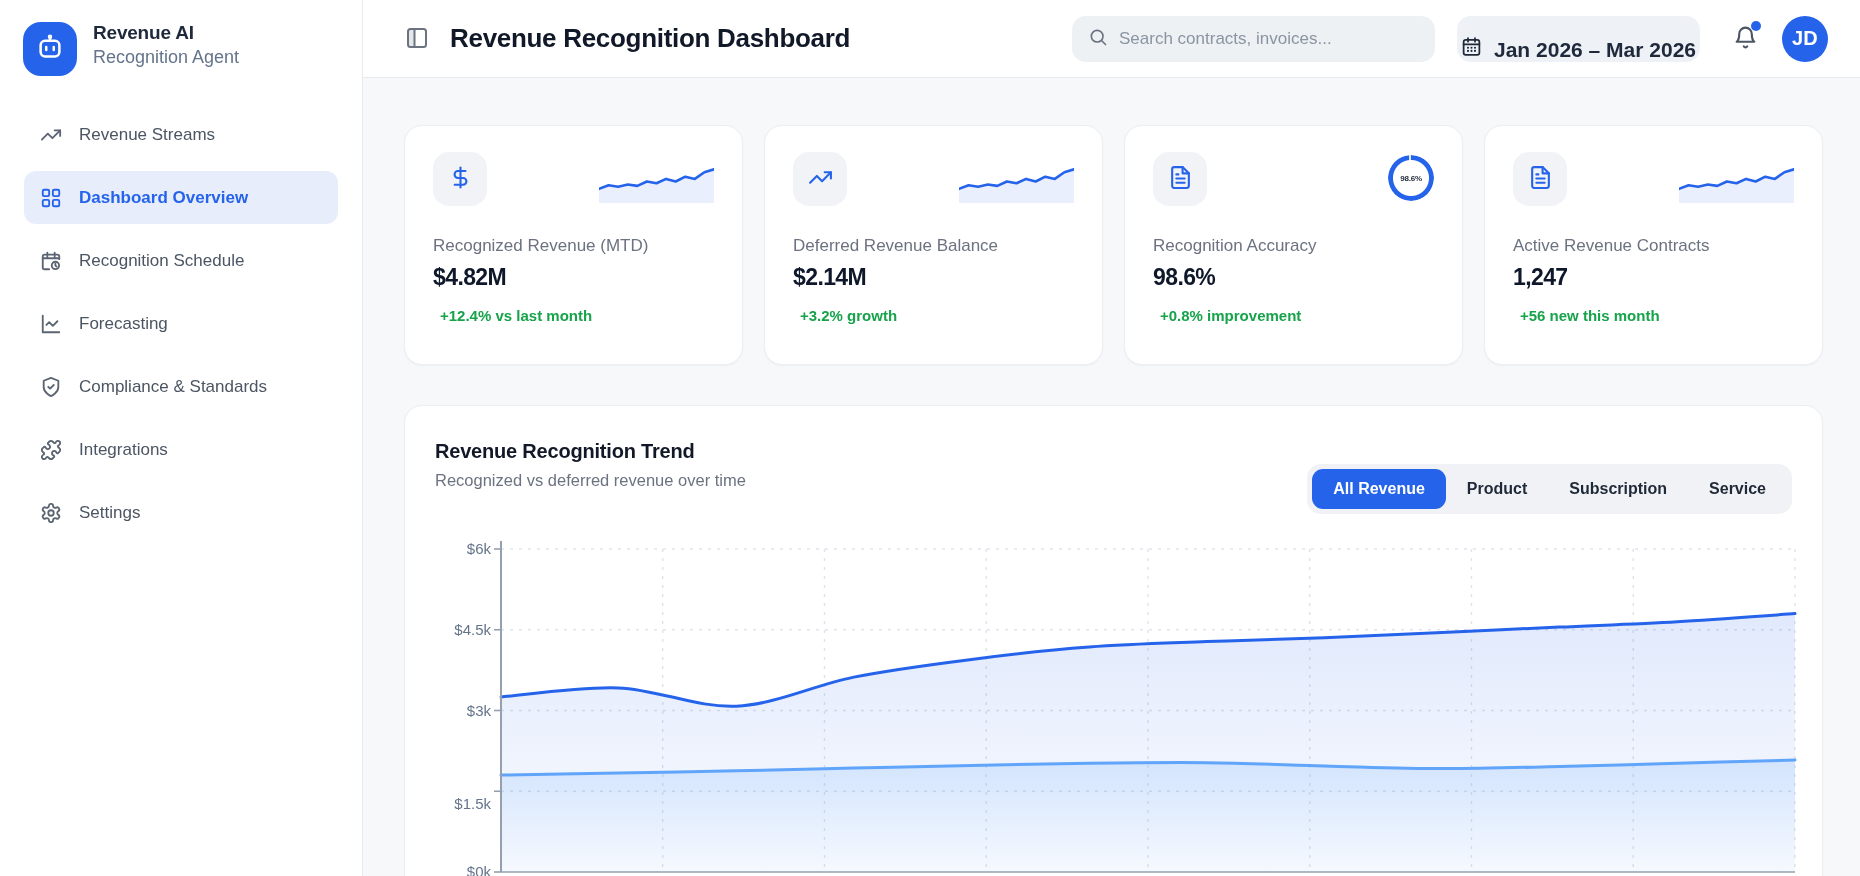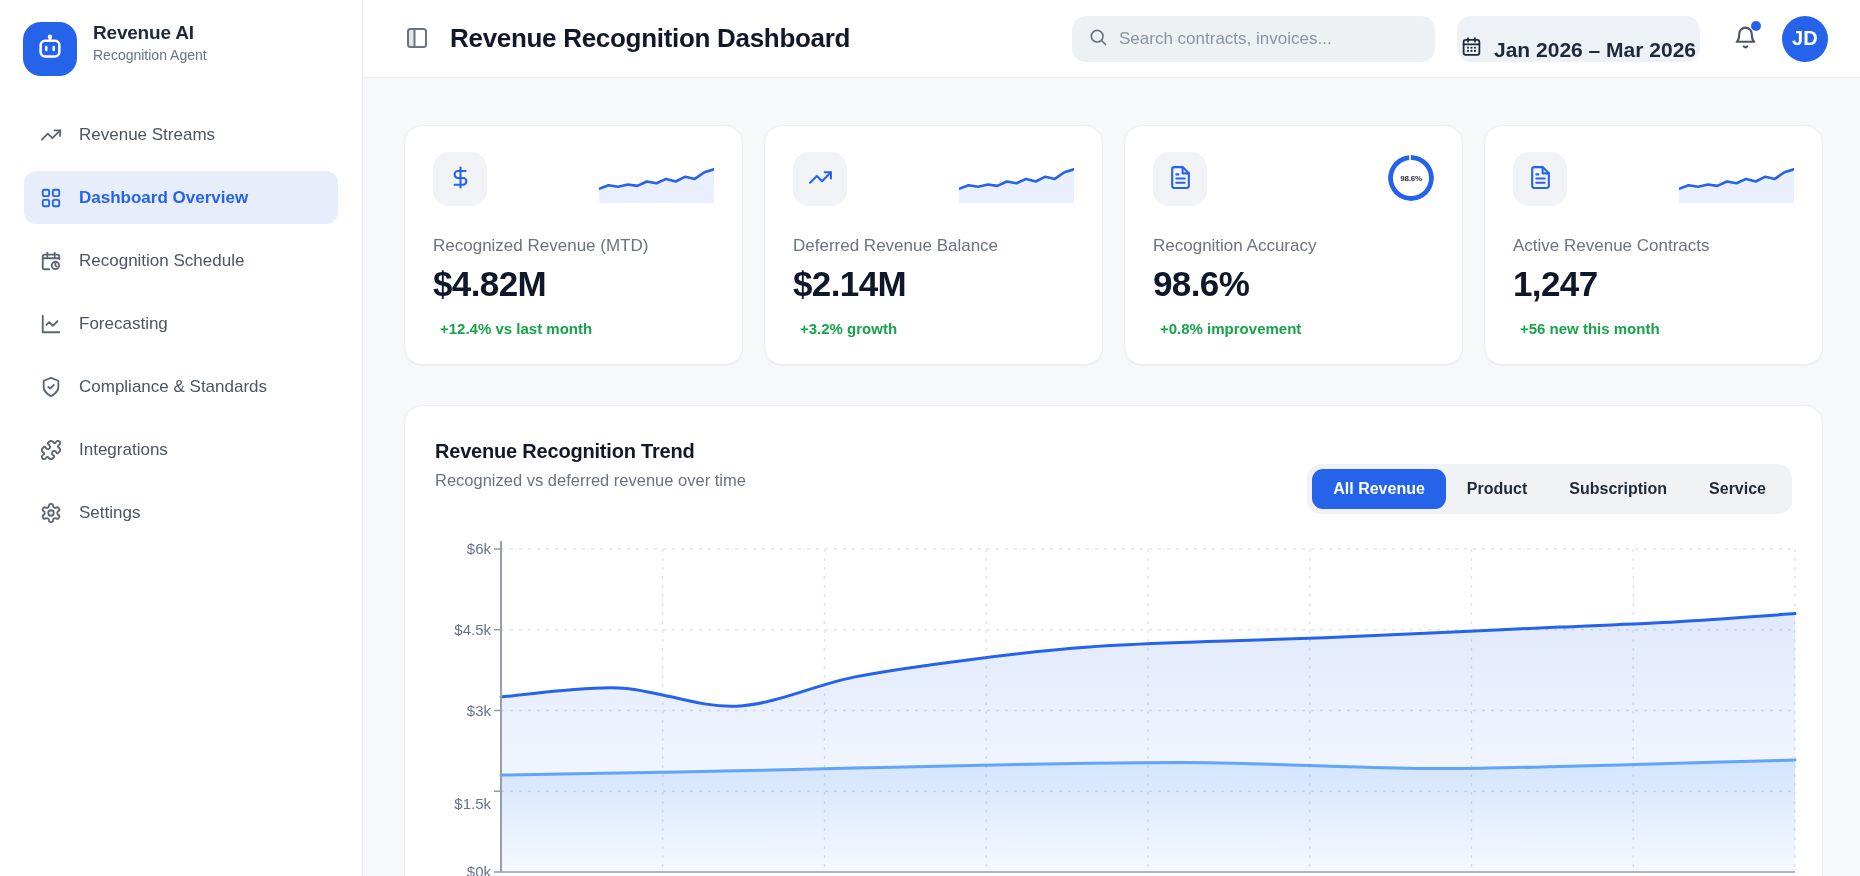--- a/index.html
+++ b/index.html
@@ -16,21 +16,21 @@
     width:363px; min-width:363px; background:#ffffff;
     border-right:1px solid #e8eaee; height:100%;
   }
   .brand { display:flex; gap:16px; padding:22px 24px 20px 23px; }
   .brand-logo {
     width:54px; height:54px; border-radius:18px; background:#2563eb;
     display:flex; align-items:center; justify-content:center; color:#fff;
   }
   .brand-logo svg { width:30px; height:30px; }
   .brand-name { font-size:19px; font-weight:700; color:#1e293b; letter-spacing:-0.2px; }
-  .brand-sub { font-size:14px; color:#64748b; margin-top:3px; }
+  .brand-sub { font-size:18px; color:#64748b; margin-top:3px; }
   .nav { padding:12px 24px 0 24px; }
   .nav-item {
     display:flex; align-items:center; gap:17px; height:53px; padding:0 16px;
     border-radius:12px; margin-bottom:10px; cursor:pointer;
     color:#4b5563; font-size:17px;
   }
   .nav-item .nav-icon { width:22px; height:22px; display:flex; color:#5b6472; }
   .nav-item .nav-icon svg { width:22px; height:22px; }
   .nav-item.active { background:#e7edfb; color:#2563eb; font-weight:700; }
   .nav-item.active .nav-icon { color:#2563eb; }
@@ -87,21 +87,21 @@
   .kpi-spark { width:115px; height:46px; margin-top:5px; }
   .kpi-gauge {
     width:46px; height:46px; border-radius:50%; margin-top:3px; position:relative;
     display:flex; align-items:center; justify-content:center;
   }
   .kpi-gauge .ring { position:absolute; inset:0; border-radius:50%;
     -webkit-mask:radial-gradient(farthest-side,transparent calc(100% - 5.5px),#000 calc(100% - 4.5px));
     mask:radial-gradient(farthest-side,transparent calc(100% - 5.5px),#000 calc(100% - 4.5px)); }
   .kpi-gauge .gauge-label { font-size:8px; font-weight:700; color:#1f2937; letter-spacing:-0.2px; }
   .kpi-label { margin-top:30px; font-size:17px; color:#6b7280; }
-  .kpi-value { margin-top:8px; font-size:35px; font-weight:800; color:#0f172a; letter-spacing:-0.6px; }
+  .kpi-value { margin-top:8px; font-size:23px; font-weight:800; color:#0f172a; letter-spacing:-0.6px; }
   .kpi-delta { margin-top:16px; font-size:15px; font-weight:600; color:#16a34a; display:flex; align-items:center; gap:7px; }
 
   
   .chart-card {
     margin-top:40px; background:#fff; border:1px solid #eceef2; border-radius:18px;
     height:580px; position:relative; box-shadow:0 1px 2px rgba(16,24,40,.04);
     padding:34px 30px 0 30px;
   }
   .chart-title { font-size:20px; font-weight:700; color:#111827; letter-spacing:-0.2px; }
   .chart-subtitle { margin-top:8px; font-size:16.5px; color:#6b7280; }

